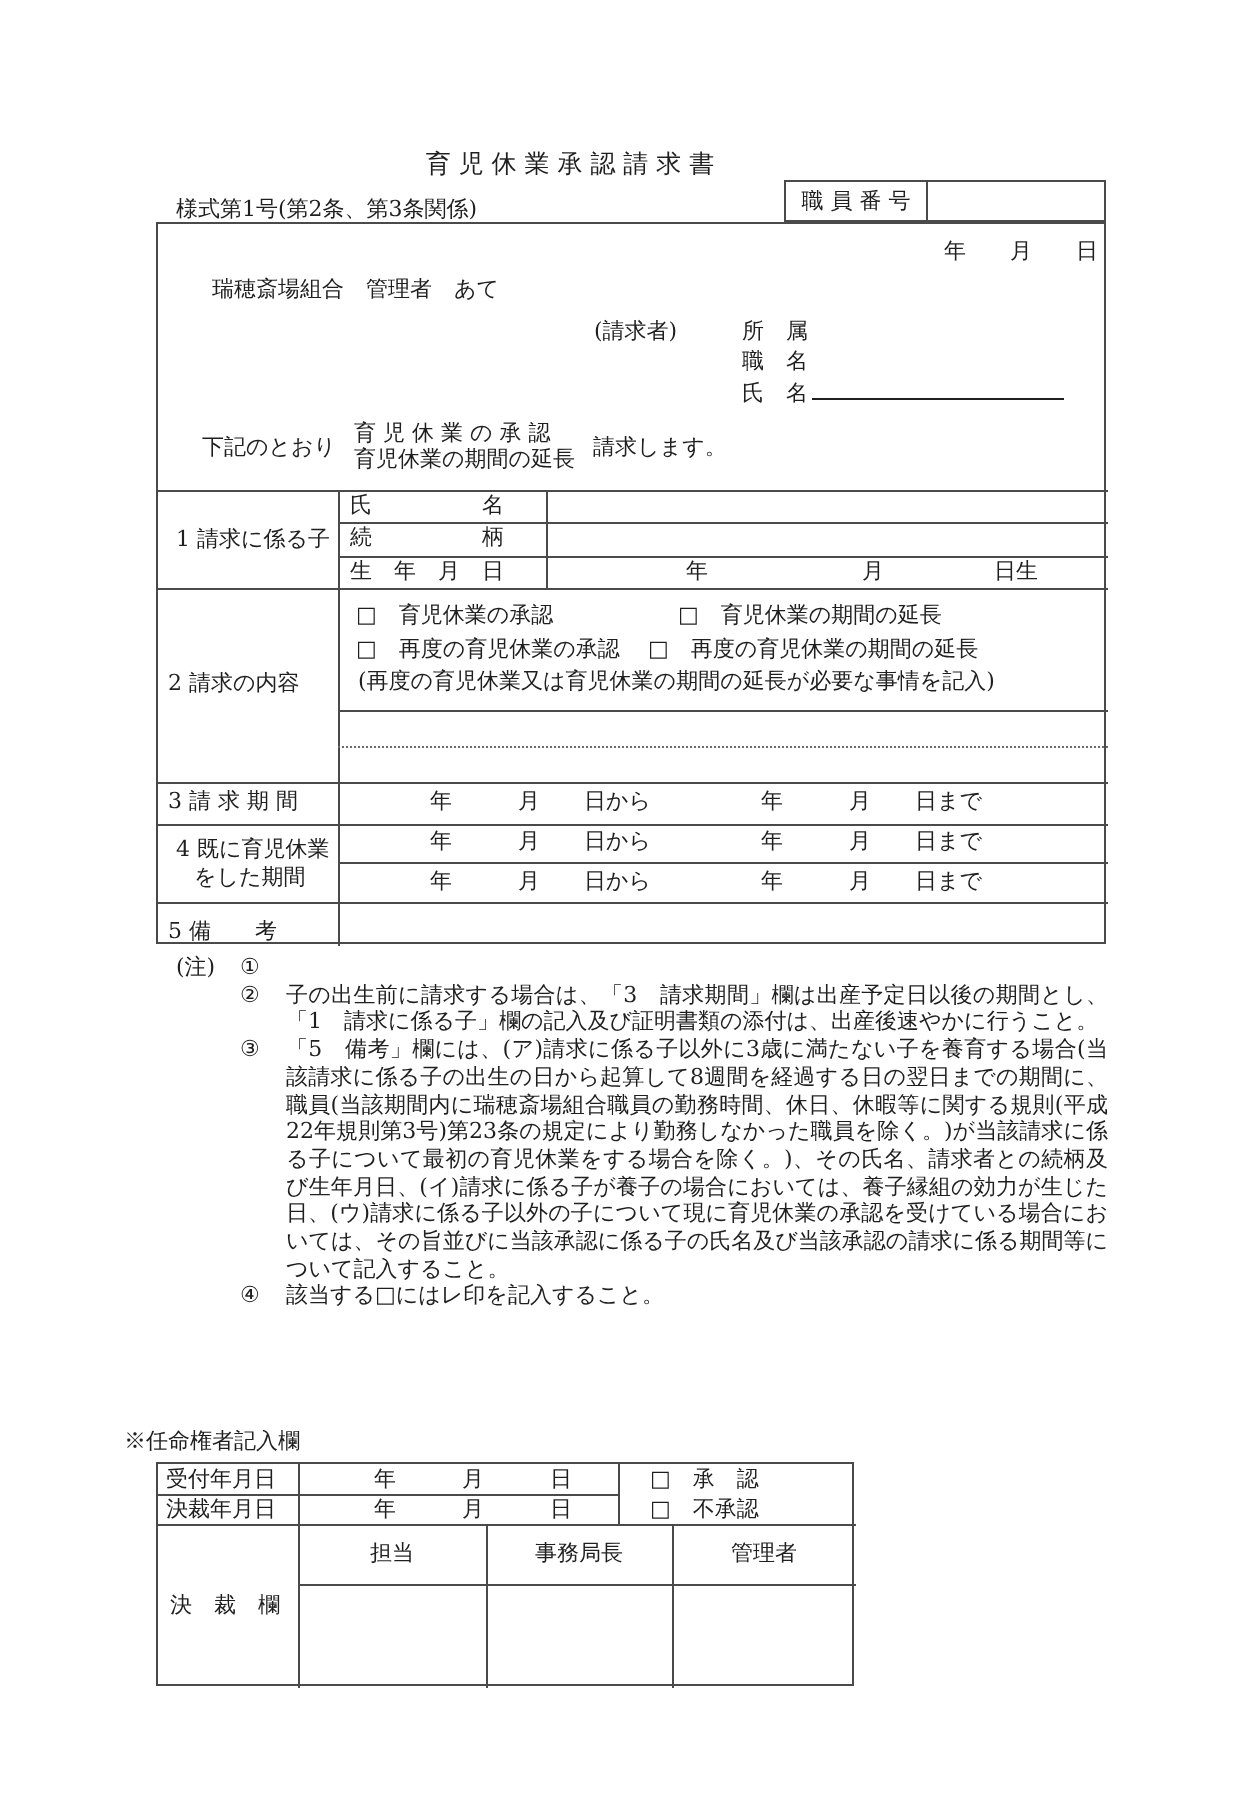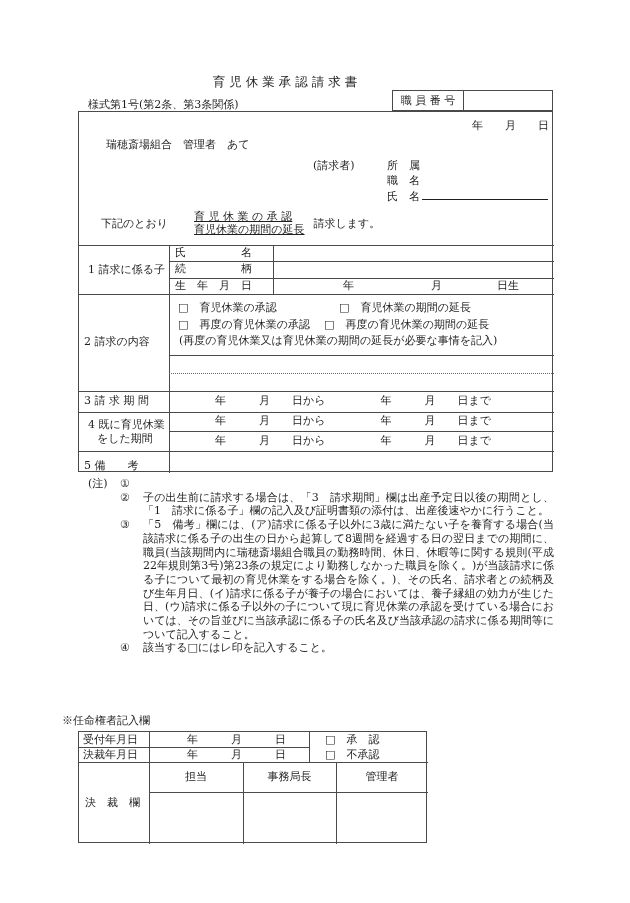--- a/index.html
+++ b/index.html
@@ -21,21 +21,21 @@
   
   .main-table{left:78px;top:111px;width:475px;height:361px;border:1px solid #4a4a4a;box-sizing:border-box;}
   .cell{position:absolute;box-sizing:border-box;}
   .vcenter{display:flex;align-items:center;}
   .date-line{top:7px;left:0;width:100%;text-align:right;padding-right:3px;box-sizing:border-box;}
   .addressee{left:27px;top:26px;}
   .requester{left:218px;top:46px;display:flex;line-height:15px;}
   .requester .rq-label{width:74px;}
   .underline{display:inline-block;width:126px;border-bottom:1px solid #1f1f1f;height:11px;vertical-align:baseline;margin-left:2px;}
   .intro{left:22px;top:98px;display:flex;align-items:center;line-height:13px;}
-  .intro .opts{margin-left:26px;text-decoration:underline;}
+  .intro .opts{margin-left:9px;}
   .intro .sfx{margin-left:9px;}
   .label-col{left:0;width:90px;padding-left:5px;}
   .sub-label{left:90px;width:104px;padding-left:6px;border:none;}
   .val{left:194px;width:281px;}
   .hang{padding-left:13px;text-indent:-9px;line-height:14px;}
   .opt-line{position:relative;height:16.5px;padding-left:25px;}
   .reason-box{position:absolute;left:90px;top:243px;width:385px;height:36px;border-top:1px solid #4a4a4a;box-sizing:border-box;}
   .reason-half{height:18px;border-bottom:1px dotted #6a6a6a;box-sizing:border-box;}
   
   .notes{left:88px;top:477px;width:466px;}
@@ -59,21 +59,21 @@
   <div class="abs emp-box">
     <div class="emp-label">職 員 番 号</div>
     <div class="emp-field"></div>
   </div>
 
   <div class="abs main-table">
 
     <div class="abs date-line" style="position:absolute;">年　　月　　日</div>
     <div class="abs addressee" style="position:absolute;">瑞穂斎場組合　管理者　あて</div>
 
-    <div class="requester" style="position:absolute;margin-left:16px;">
+    <div class="requester" style="position:absolute;">
       <span class="rq-label">(請求者)</span>
       <span>
         <div>所　属</div>
         <div>職　名</div>
         <div>
           <span>氏　名</span><span class="underline"></span>
         </div>
       </span>
     </div>
 

